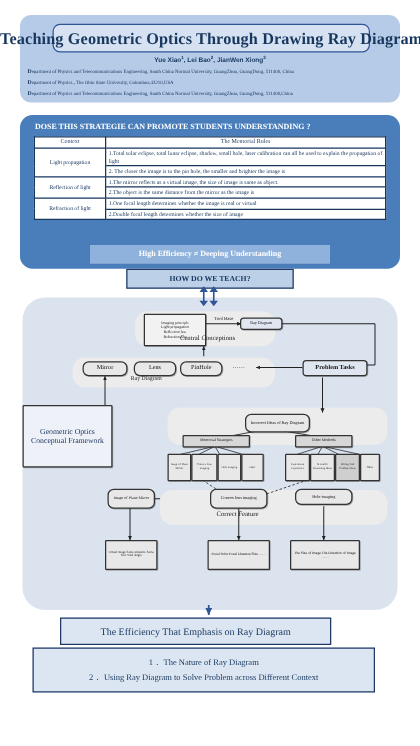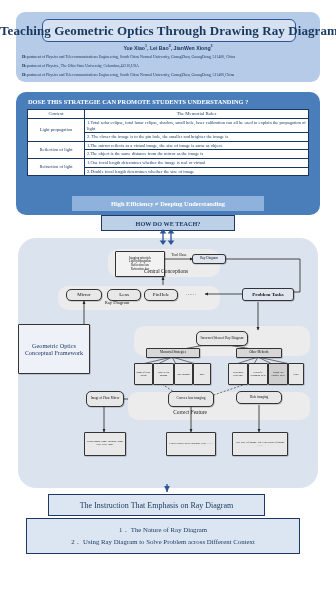--- a/index.html
+++ b/index.html
@@ -268,19 +268,19 @@
 
   <div class="node round" style="left:86px;top:391px;width:36px;height:14px;font-size:3.2px;">Image of Plane Mirror</div>
   <div class="node round" style="left:168px;top:391px;width:44px;height:14px;font-size:3.4px;">Convex lens imaging</div>
   <div class="node round" style="left:236px;top:391px;width:44px;height:11px;font-size:3.4px;">Hole imaging</div>
   <div class="plain" style="left:142px;top:409px;width:96px;font-size:5.4px;">Correct Feature</div>
 
   <div class="node sq" style="left:84px;top:432px;width:40px;height:22px;font-size:2.6px;">virtual image Same Distance Same Size Vital Angle</div>
   <div class="node sq" style="left:166px;top:432px;width:48px;height:22px;font-size:2.9px;">Focal Point Focal Distance Size ……</div>
   <div class="node sq" style="left:232px;top:432px;width:54px;height:22px;font-size:2.9px;">The Size of Image The Direction of Image ……</div>
 
-  <div class="bot1">The Instruction That Emphasis on Ray Diagram</div>
+  <div class="bot1">The Efficiency That Emphasis on Ray Diagram</div>
   <div class="bot2">
     <span class="l1">1． The Nature of Ray Diagram</span>
     <span class="l2">2． Using Ray Diagram to Solve Problem across Different Context</span>
   </div>
 
 </div>
 
 </body></html>

